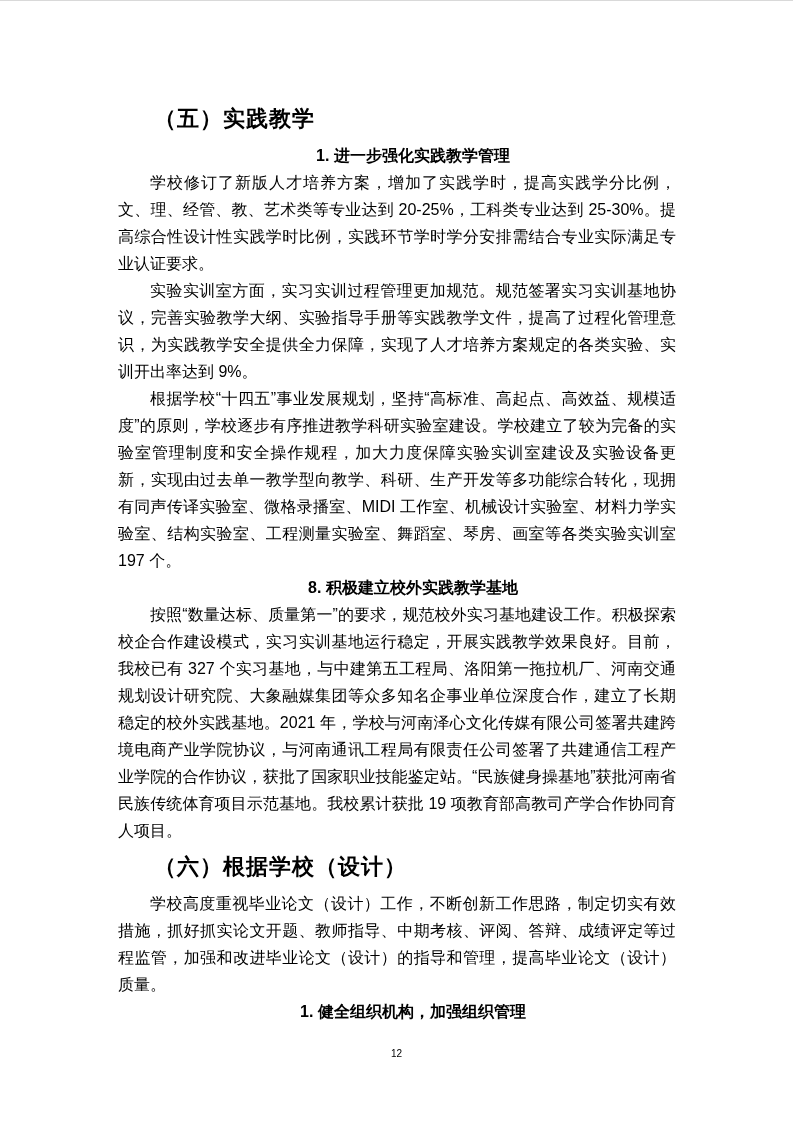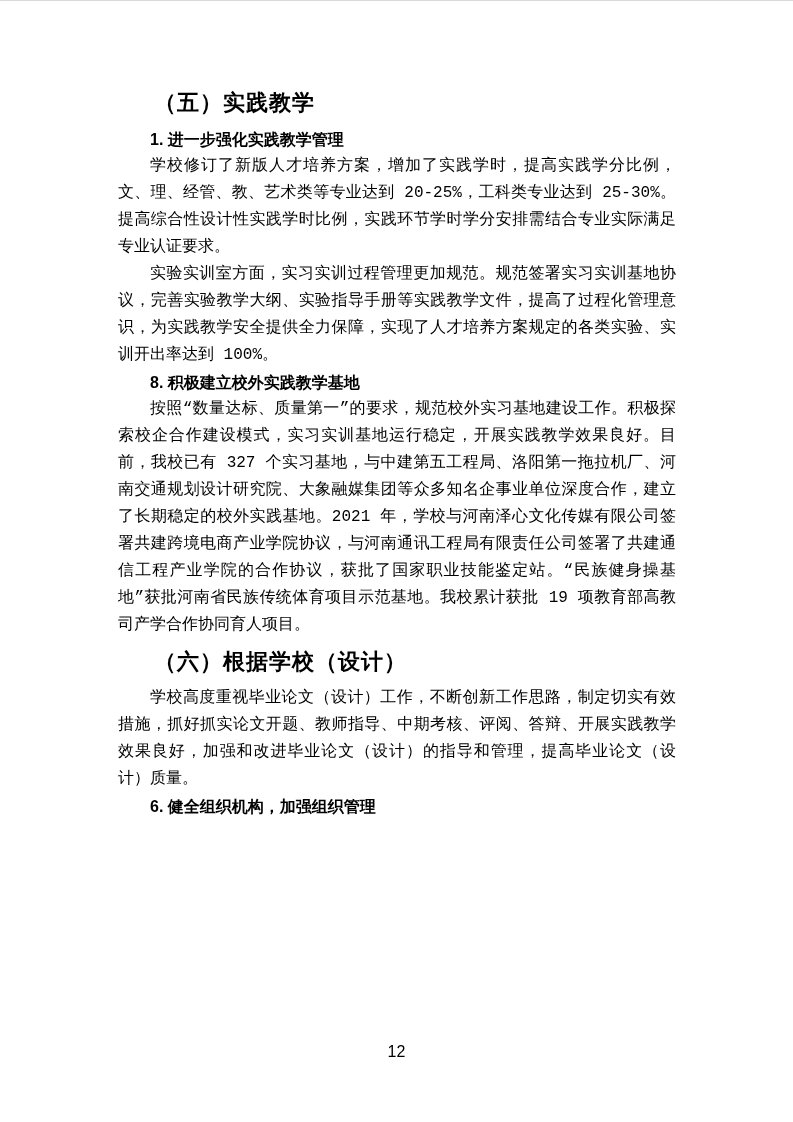--- a/index.html
+++ b/index.html
@@ -13,89 +13,90 @@
     height: 1122px;
     background: #ffffff;
     color: #000000;
     overflow: hidden;
     border-top: 1px solid #d9d9d9;
     box-sizing: border-box;
   }
   .content {
     position: absolute;
     left: 118px;
-    top: 79px;
+    top: 95px;
     width: 558px;
     text-align: justify;
   }
   .sec-title {
     margin: 8px 0 8px 0;
     font-family: "Liberation Sans", "DejaVu Sans", sans-serif;
     font-weight: bold;
     font-size: 22px;
     line-height: 30px;
     text-indent: 36px;
     text-align: left;
     letter-spacing: 1px;
   }
   .sub-title {
     margin: 0;
     font-family: "Liberation Sans", "DejaVu Sans", sans-serif;
     font-weight: bold;
     font-size: 16px;
     line-height: 27px;
     text-indent: 2em;
-    text-align: left;
+    text-align: center;
   }
   .body-para {
     margin: 0;
-    font-family: Liberation Mono, monospace;
+    font-family: Liberation Sans, sans-serif;
     font-size: 16px;
     line-height: 27px;
     text-indent: 2em;
     text-align: justify;
     text-justify: inter-ideograph;
   }
   .footer {
     position: absolute;
     left: 0;
     right: 0;
     top: 1042px;
     text-align: center;
   }
   .page-num {
     font-family: "Liberation Sans", "DejaVu Sans", sans-serif;
-    font-size: 16px;
+    font-size: 10px;
     color: #000000;
   }
 </style>
 </head>
 <body>
 
 <div class="page">
   <main class="content">
 
     <h1 class="sec-title">（五）实践教学</h1>
 
     <h2 class="sub-title">1. 进一步强化实践教学管理</h2>
 
     <p class="body-para">学校修订了新版人才培养方案，增加了实践学时，提高实践学分比例，文、理、经管、教、艺术类等专业达到 20-25%，工科类专业达到 25-30%。提高综合性设计性实践学时比例，实践环节学时学分安排需结合专业实际满足专业认证要求。</p>
 
-    <p class="body-para">实验实训室方面，实习实训过程管理更加规范。规范签署实习实训基地协议，完善实验教学大纲、实验指导手册等实践教学文件，提高了过程化管理意识，为实践教学安全提供全力保障，实现了人才培养方案规定的各类实验、实训开出率达到 100%。</p>
+    <p class="body-para">实验实训室方面，实习实训过程管理更加规范。规范签署实习实训基地协议，完善实验教学大纲、实验指导手册等实践教学文件，提高了过程化管理意识，为实践教学安全提供全力保障，实现了人才培养方案规定的各类实验、实训开出率达到 9%。</p>
 
 
+    <p class="body-para">根据学校“十四五”事业发展规划，坚持“高标准、高起点、高效益、规模适度”的原则，学校逐步有序推进教学科研实验室建设。学校建立了较为完备的实验室管理制度和安全操作规程，加大力度保障实验实训室建设及实验设备更新，实现由过去单一教学型向教学、科研、生产开发等多功能综合转化，现拥有同声传译实验室、微格录播室、MIDI 工作室、机械设计实验室、材料力学实验室、结构实验室、工程测量实验室、舞蹈室、琴房、画室等各类实验实训室 197 个。</p>
 
     <h2 class="sub-title">8. 积极建立校外实践教学基地</h2>
 
     <p class="body-para">按照“数量达标、质量第一”的要求，规范校外实习基地建设工作。积极探索校企合作建设模式，实习实训基地运行稳定，开展实践教学效果良好。目前，我校已有 327 个实习基地，与中建第五工程局、洛阳第一拖拉机厂、河南交通规划设计研究院、大象融媒集团等众多知名企事业单位深度合作，建立了长期稳定的校外实践基地。2021 年，学校与河南泽心文化传媒有限公司签署共建跨境电商产业学院协议，与河南通讯工程局有限责任公司签署了共建通信工程产业学院的合作协议，获批了国家职业技能鉴定站。“民族健身操基地”获批河南省民族传统体育项目示范基地。我校累计获批 19 项教育部高教司产学合作协同育人项目。</p>
 
     <h1 class="sec-title">（六）根据学校（设计）</h1>
 
-    <p class="body-para">学校高度重视毕业论文（设计）工作，不断创新工作思路，制定切实有效措施，抓好抓实论文开题、教师指导、中期考核、评阅、答辩、开展实践教学效果良好，加强和改进毕业论文（设计）的指导和管理，提高毕业论文（设计）质量。</p>
+    <p class="body-para">学校高度重视毕业论文（设计）工作，不断创新工作思路，制定切实有效措施，抓好抓实论文开题、教师指导、中期考核、评阅、答辩、成绩评定等过程监管，加强和改进毕业论文（设计）的指导和管理，提高毕业论文（设计）质量。</p>
 
-    <h2 class="sub-title">6. 健全组织机构，加强组织管理</h2>
+    <h2 class="sub-title">1. 健全组织机构，加强组织管理</h2>
 
   </main>
 
   <footer class="footer">
     <span class="page-num">12</span>
   </footer>
 </div>
 
 </body></html>

